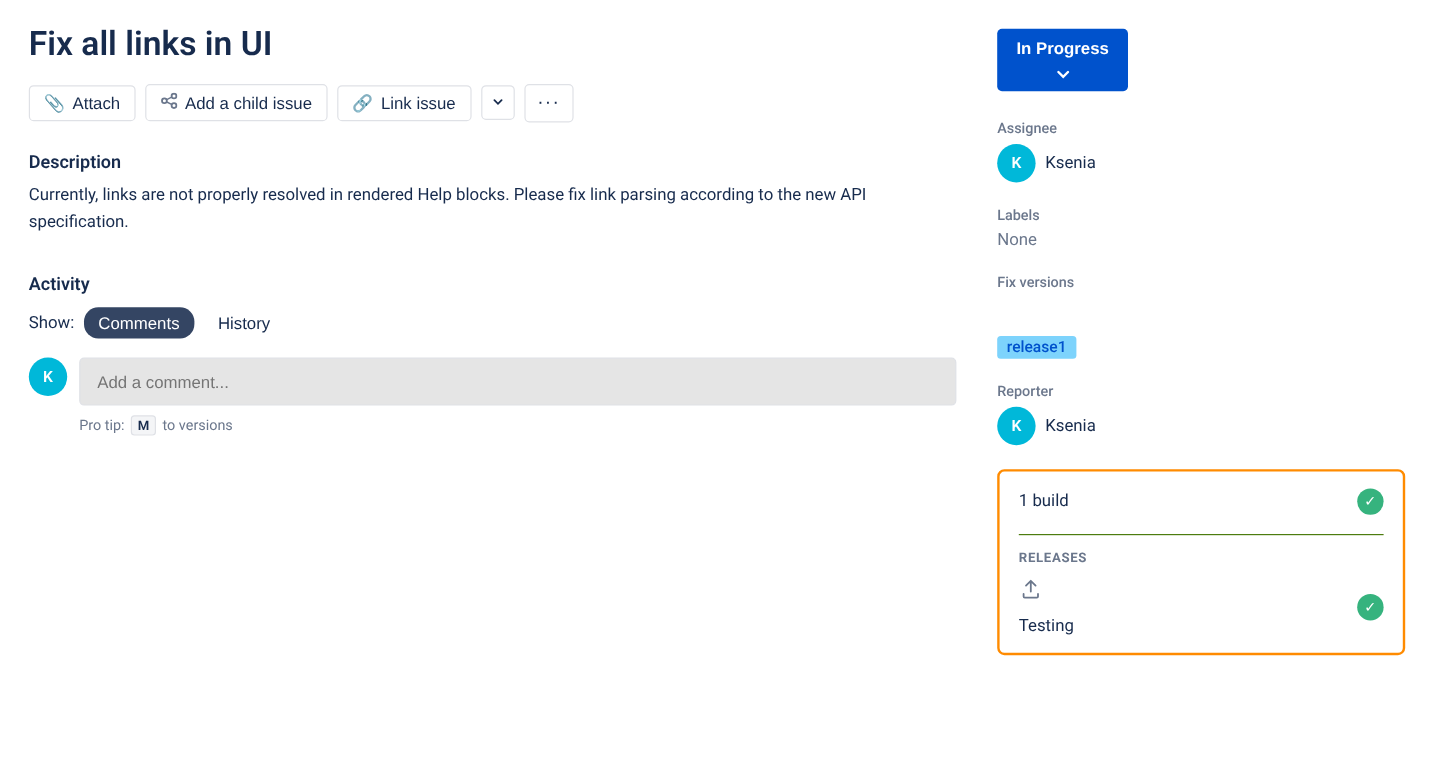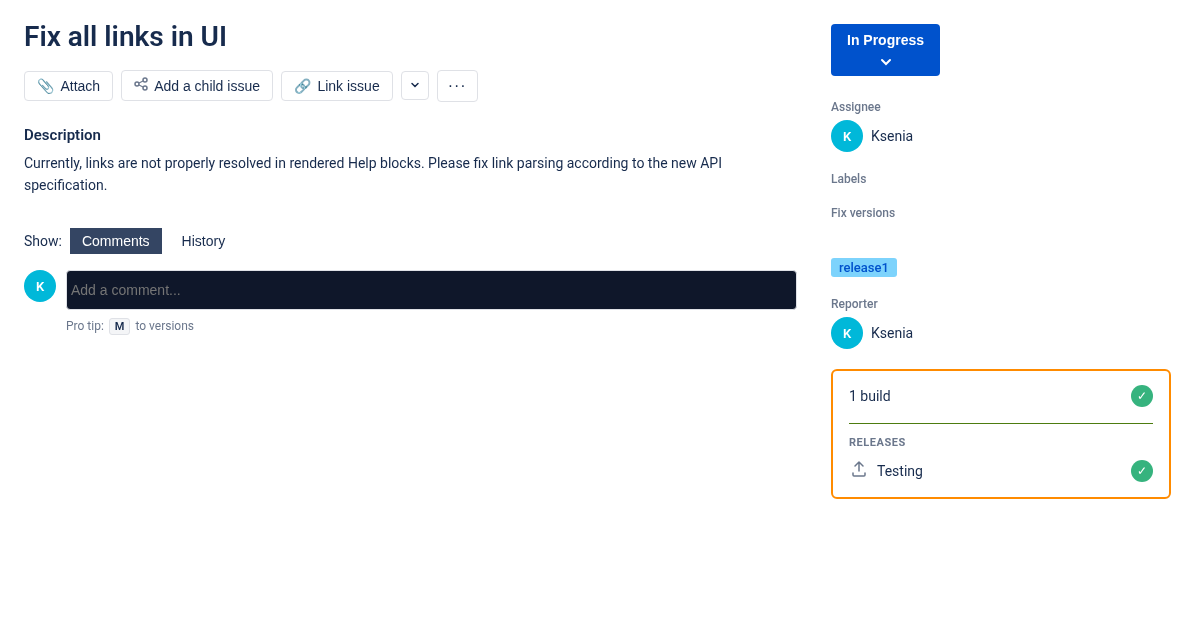--- a/index.html
+++ b/index.html
@@ -93,21 +93,21 @@
       display: flex;
       align-items: center;
       gap: 8px;
       margin-bottom: 16px;
       font-size: 14px;
       color: #172b4d;
     }
     .show-label { color: #172b4d; }
     .tab-btn {
       padding: 5px 12px;
-      border-radius: 0;
+      border-radius: 12px;
       border: none;
       cursor: pointer;
       font-size: 14px;
       background: transparent;
       color: #172b4d;
     }
     .tab-btn.active {
       background: #344563;
       color: #fff;
     }
@@ -126,25 +126,25 @@
       justify-content: center;
       color: #fff;
       font-weight: 600;
       font-size: 13px;
       flex-shrink: 0;
     }
     .comment-input {
       flex: 1;
       border: 1px solid #dfe1e6;
       border-radius: 4px;
-      padding: 10px 4px;
+      padding: 10px 14px;
       font-size: 14px;
       color: #6b778c;
       outline: none;
-      background: #0f172a;
+      background: #e5e5e5;
       height: 40px;
     }
     .pro-tip {
       font-size: 12px;
       color: #6b778c;
       margin-top: 8px;
       margin-left: 42px;
     }
     .pro-tip-key {
       display: inline-block;
@@ -251,22 +251,23 @@
       padding-top: 12px;
       border-top: 1px solid #4d7c0f;
     }
     .releases-row {
       display: flex;
       align-items: center;
       justify-content: space-between;
     }
     .releases-left {
       display: flex;
-      align-items: center;
+      align-items: flex-start;
       gap: 8px;
+      flex-direction: column;
     }
     .upload-icon {
       color: #6b778c;
       font-size: 18px;
     }
   </style>
 </head>
 <body>
 
 <div class="page-wrapper">
@@ -305,20 +306,21 @@
         <span>···</span>
       </button>
     </div>
 
     <div class="section">
       <div class="section-title">Description</div>
       <p class="description-text">Currently, links are not properly resolved in rendered Help blocks. Please fix link parsing according to the new API specification.</p>
     </div>
 
     <div class="activity-section">
+      <div class="activity-title">Activity</div>
       <div class="show-row">
         <span class="show-label">Show:</span>
         <button class="tab-btn active">Comments</button>
         <button class="tab-btn">History</button>
       </div>
       <div class="comment-row">
         <div class="avatar">
           <span>K</span>
         </div>
         <input class="comment-input" type="text" placeholder="Add a comment..." style="">
@@ -345,20 +347,21 @@
       <div class="sidebar-user">
         <div class="avatar">
           <span>K</span>
         </div>
         <span class="sidebar-user-name">Ksenia</span>
       </div>
     </div>
 
     <div class="sidebar-field">
       <div class="sidebar-field-label">Labels</div>
+      <div class="sidebar-field-value">None</div>
     </div>
 
     <div class="sidebar-field">
       <div class="sidebar-field-label">Fix versions</div>
       <span class="release-badge">release1</span>
     </div>
 
     <div class="sidebar-field">
       <div class="sidebar-field-label">Reporter</div>
       <div class="sidebar-user">

